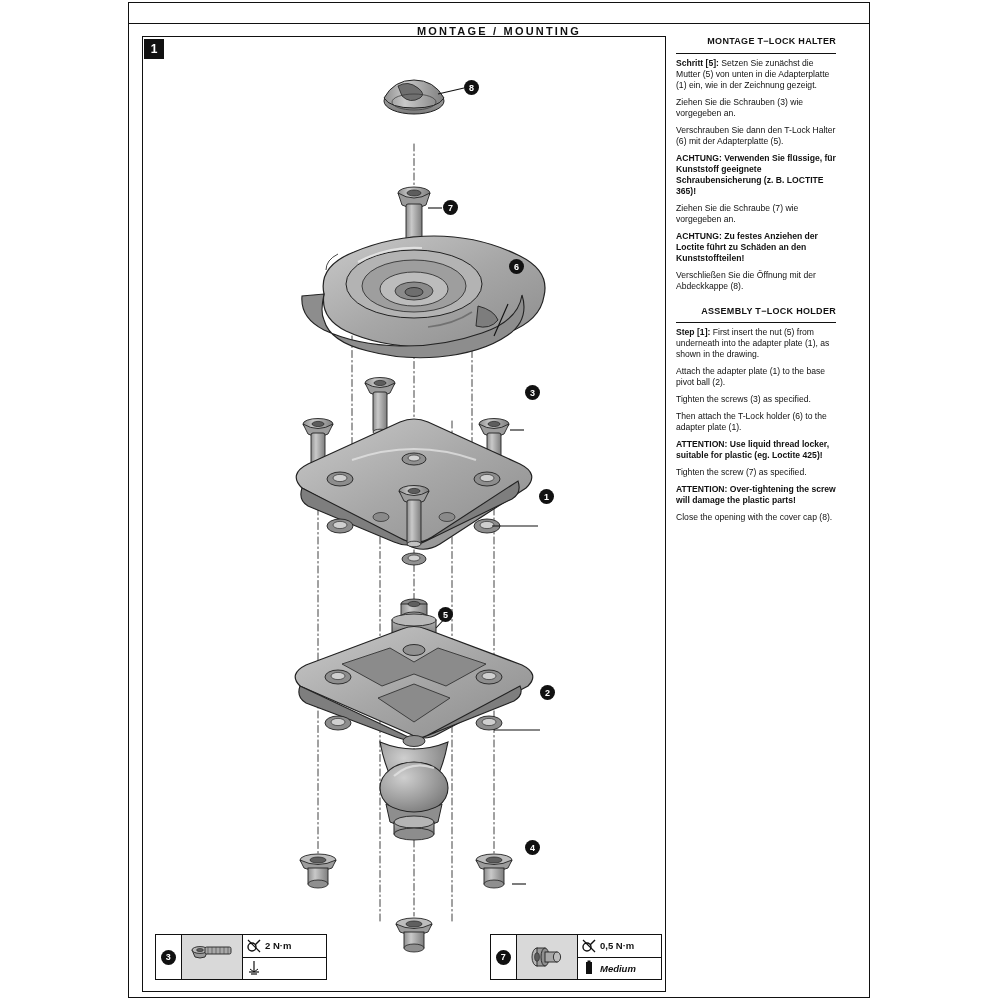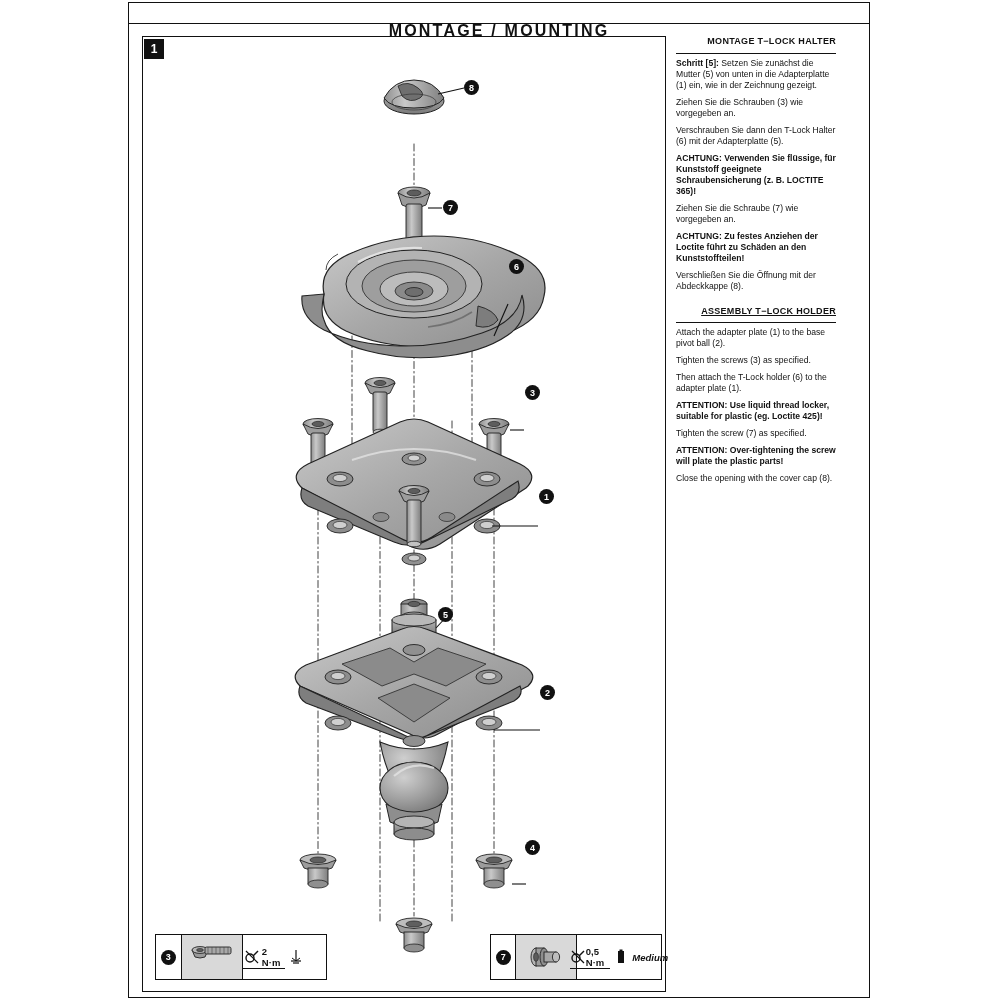--- a/index.html
+++ b/index.html
@@ -38,21 +38,21 @@
     width: 742px;
     height: 22px;
     border: 1.5px solid #111;
     box-sizing: border-box;
     background: #fff;
     display: flex;
     align-items: center;
     justify-content: center;
   }
   .header-title {
-    font-size: 16px;
+    font-size: 11px;
     font-weight: bold;
     letter-spacing: 2.2px;
     color: #111;
     margin-top: 36px;
   }
 
   
   .drawing-box {
     position: absolute;
     left: 142px;
@@ -90,21 +90,20 @@
   }
   .text-col h3 {
     font-size: 9px;
     font-weight: bold;
     letter-spacing: 0.3px;
     margin: 0 0 5px 0;
     text-align: right;
   }
   .text-col h3.second {
     margin-top: 14px;
-    text-decoration: underline;
   }
   .text-col p {
     margin: 0 0 6px 0;
   }
   .text-col b {
     font-weight: bold;
   }
   .text-col .divider {
     height: 1px;
     background: #111;
@@ -140,21 +139,21 @@
     font-size: 9px;
     font-weight: bold;
     display: flex; align-items: center; justify-content: center;
   }
   .spec .part {
     width: 62px;
     background: #d9d9d9;
   }
   .spec .vals {
     width: 84px;
-    flex-direction: row;
+    flex-direction: column;
     background: #fff;
     display: flex;
   }
   .spec .vals .row {
     flex: 1;
     width: 100%;
     display: flex;
     align-items: center;
     border-bottom: 1.2px solid #111;
     box-sizing: border-box;
@@ -403,26 +402,27 @@
     <p>Ziehen Sie die Schrauben (3) wie vorgegeben an.</p>
     <p>Verschrauben Sie dann den T-Lock Halter (6) mit der Adapterplatte (5).</p>
     <p><b>ACHTUNG: Verwenden Sie flüssige, für Kunststoff geeignete Schraubensicherung (z. B. LOCTITE 365)!</b></p>
     <p>Ziehen Sie die Schraube (7) wie vorgegeben an.</p>
     <p><b>ACHTUNG: Zu festes Anziehen der Loctite führt zu Schäden an den Kunststoffteilen!</b></p>
     <p>Verschließen Sie die Öffnung mit der Abdeckkappe (8).</p>
 
     <h3 class="second">ASSEMBLY T−LOCK HOLDER</h3>
     <div class="divider"></div>
 
+    <p><b>Step [1]:</b><span> First insert the nut (5) from underneath into the adapter plate (1), as shown in the drawing.</span></p>
     <p>Attach the adapter plate (1) to the base pivot ball (2).</p>
     <p>Tighten the screws (3) as specified.</p>
     <p>Then attach the T-Lock holder (6) to the adapter plate (1).</p>
     <p><b>ATTENTION: Use liquid thread locker, suitable for plastic (eg. Loctite 425)!</b></p>
     <p>Tighten the screw (7) as specified.</p>
-    <p><b>ATTENTION: Over-tightening the screw will plate the plastic parts!</b></p>
+    <p><b>ATTENTION: Over-tightening the screw will damage the plastic parts!</b></p>
     <p>Close the opening with the cover cap (8).</p>
   </div>
 
   <div class="spec spec-left">
     <div class="cell num">
       <div class="circ">3</div>
     </div>
     <div class="cell part">
       <svg width="52" height="26" viewBox="0 0 52 26">
         <path d="M6 6 q8 -4 16 0 l-3 7 q-5 2 -10 0 z" fill="#9b9b9b" stroke="#222" stroke-width="0.9"></path>

